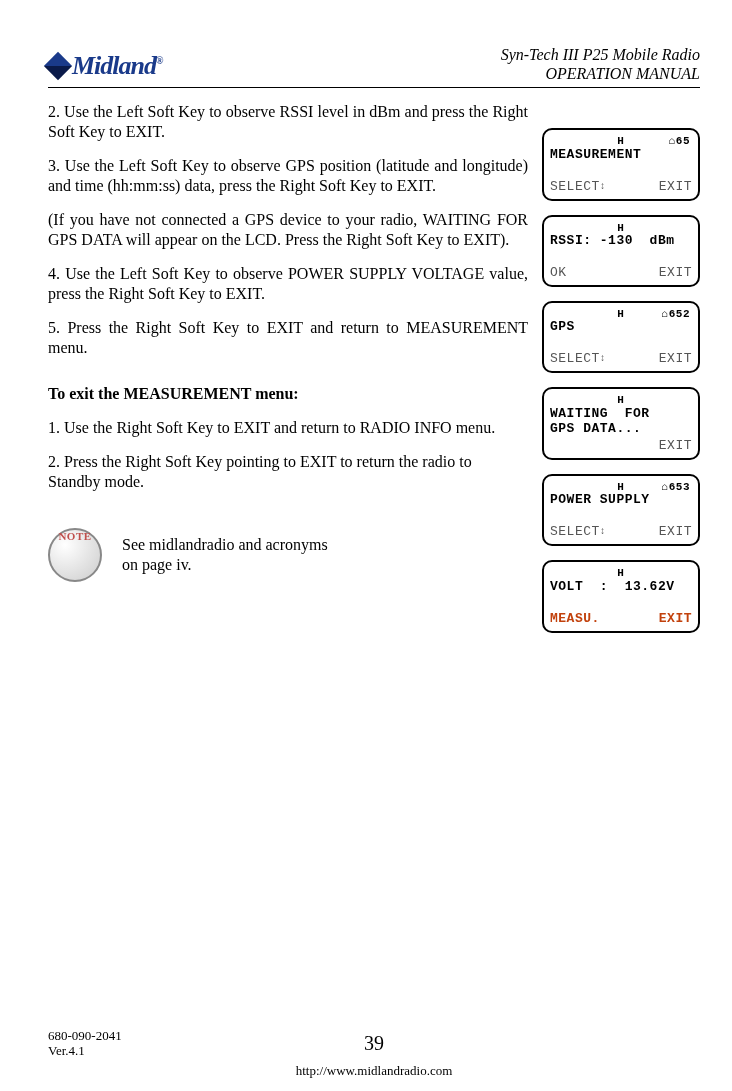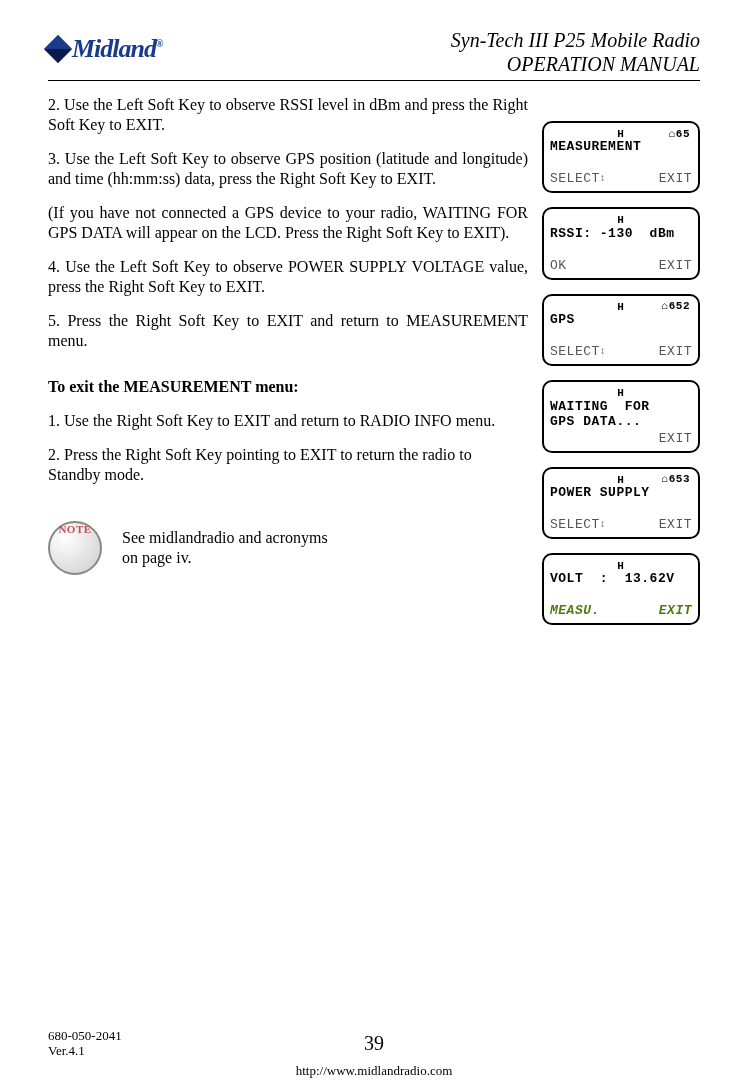--- a/index.html
+++ b/index.html
@@ -18,20 +18,21 @@
     padding: 20px 40px 0 40px;
     box-sizing: border-box;
   }
   .header-row {
     display: flex;
     align-items: flex-start;
     justify-content: space-between;
     border-bottom: 1.5px solid #000;
     padding-bottom: 4px;
     margin-bottom: 14px;
+    margin-top: 17px;
   }
   .logo {
     display: flex;
     align-items: center;
     gap: 4px;
     margin-top: 6px;
   }
   .logo-diamond {
     width: 20px;
     height: 20px;
@@ -45,21 +46,21 @@
     color: #1a3a8a;
     letter-spacing: -1px;
   }
   .logo-text .r {
     font-size: 10px;
     vertical-align: super;
   }
   .header-title {
     text-align: right;
     font-style: italic;
-    font-size: 20px;
+    font-size: 16px;
     line-height: 1.2;
   }
   .content-row {
     display: flex;
     gap: 14px;
   }
   .text-col {
     flex: 1;
     font-size: 16px;
     line-height: 1.25;
@@ -97,21 +98,21 @@
     min-height: 15px;
   }
   .lcd .line.bold { font-weight: bold; color:#000; }
   .lcd .bottom {
     display: flex;
     justify-content: space-between;
     color: #555;
     margin-top: 2px;
     font-size: 13px;
   }
-  .lcd .bottom.bold span { font-weight: bold; color:#4d7c0f;font-style:italic; }
+  .lcd .bottom.bold span { font-weight: bold; color:#c2410c; }
   .lcd .hdr {
     text-align: center;
     font-weight: bold;
     font-size: 11px;
     letter-spacing: 1px;
   }
   .lcd .num {
     text-align: right;
     font-size: 11px;
     margin-top: -13px;
@@ -266,20 +267,20 @@
             <span>MEASU.</span>
             <span>EXIT</span>
           </div>
         </div>
       </div>
   </div>
 
   <div class="footer">
     <div class="footer-row1">
       <div class="footer-left">
-        <div>680-050-2041</div>
+        <div>680-090-2041</div>
         <div>Ver.4.1</div>
       </div>
     </div>
     <div class="footer-center">39</div>
     <div class="footer-url">http://www.midlandradio.com</div>
   </div>
 </div>
 
 </body></html>

